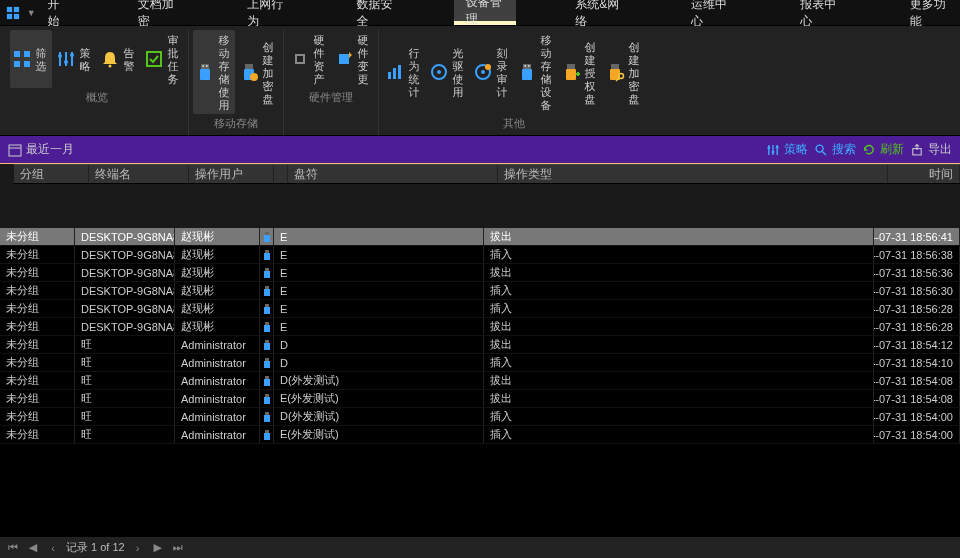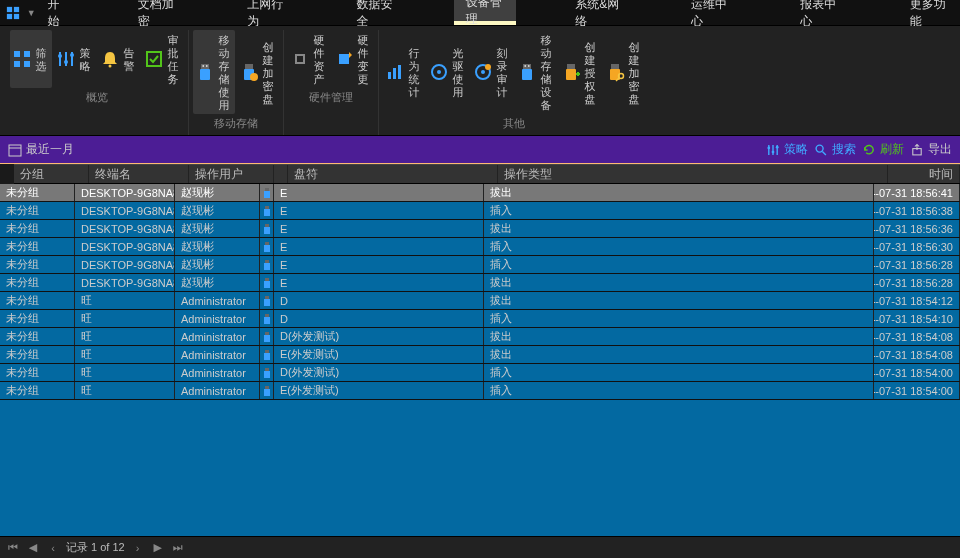--- a/index.html
+++ b/index.html
@@ -130,21 +130,21 @@
     white-space: nowrap;
   }
   .col-group   { width: 75px; }
   .col-host    { width: 100px; }
   .col-user    { width: 85px; }
   .col-drive-i { width: 14px; padding:0; justify-content:center;}
   .col-drive   { width: 210px; }
   .col-type    { width: 390px; }
   .col-time    { flex: 1; justify-content: flex-end; }
   
-  .tbody { flex: 1; overflow: auto; background: #0369a1; }
+  .tbody { flex: 1; overflow: auto; background: #000000; margin-top: 44px; }
   .trow {
     display: flex;
     height: 18px;
     font-size: 11px;
     color: #ccc;
     border-bottom: 1px solid #111;
   }
   .trow.sel { background: #787878; color: #fff; }
   .drive-icon {
     width: 10px; height: 10px;

